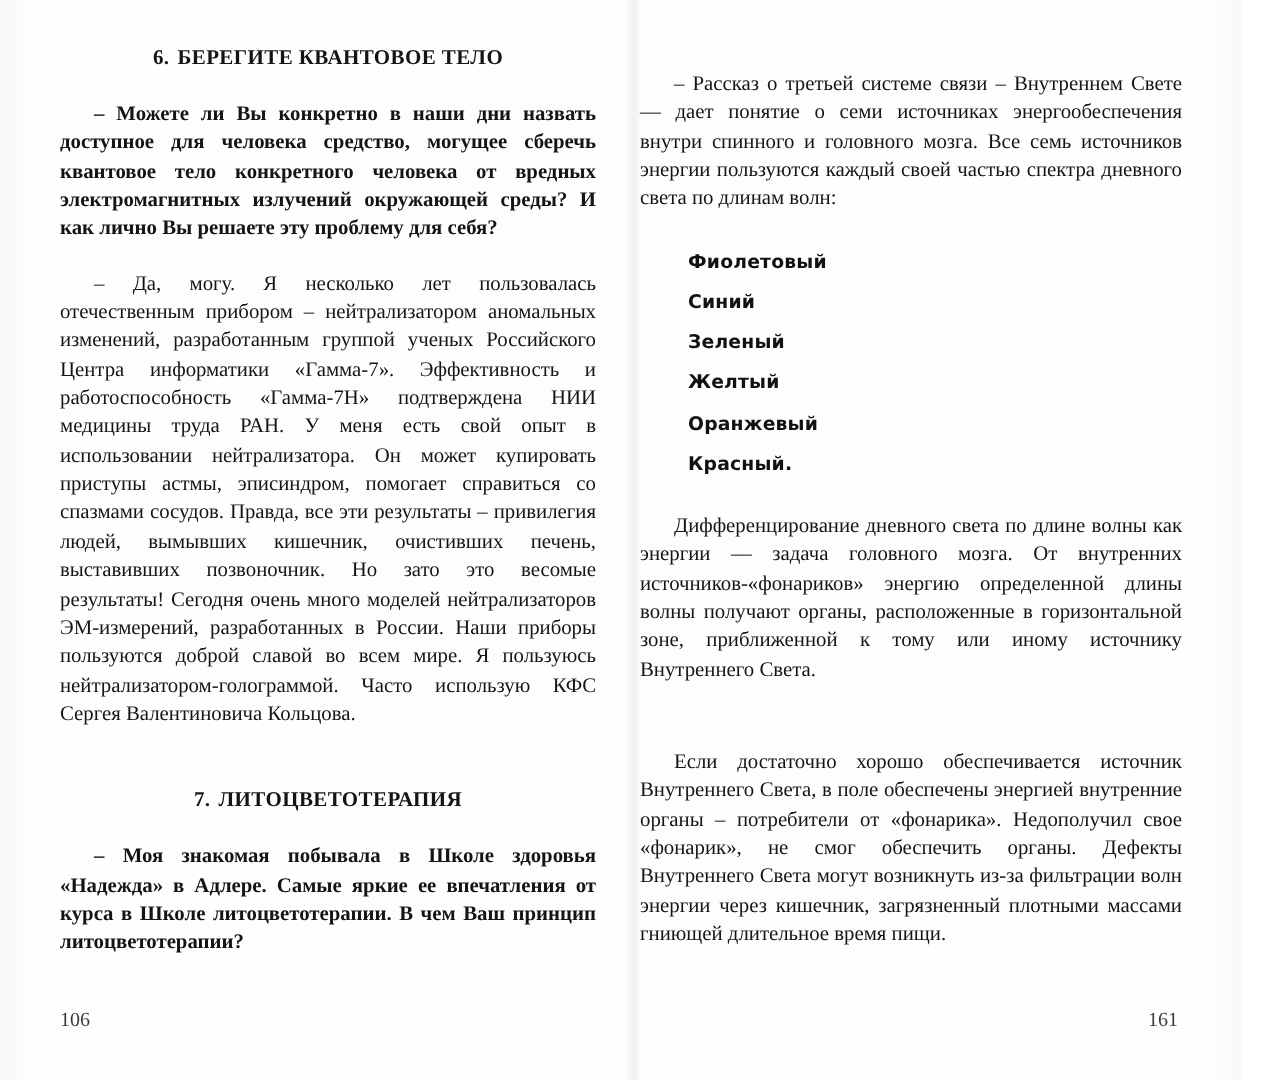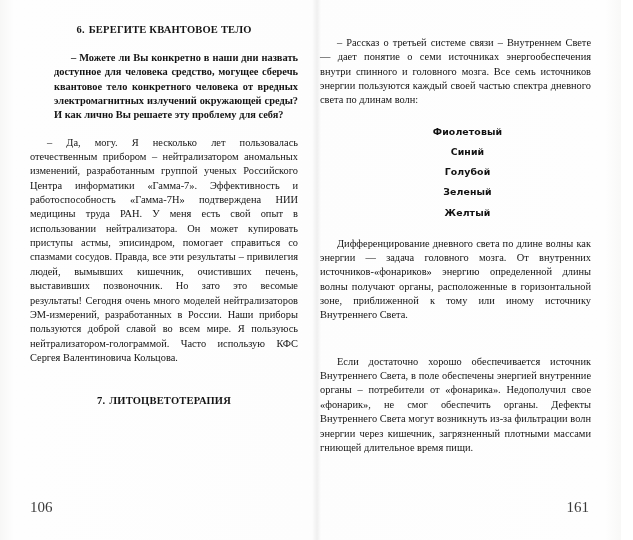--- a/index.html
+++ b/index.html
@@ -59,46 +59,44 @@
     font-size: 10.4px;
     line-height: 14.35px;
     margin: 0;
     text-align: justify;
     text-indent: 17px;
     hyphens: manual;
     font-family: "Liberation Serif", "DejaVu Serif", serif;
   }
   p.para.q {
     font-weight: bold;
-    margin-left: 24px;
   }
   p.para.tight {
     text-indent: 17px;
     margin-top: 32px;
   }
   .gap-sm { height: 13px; }
   .gap-lg { height: 30px; }
   .color-list {
     margin: 14px 0 14px 0;
     padding: 0 0 0 24px;
     list-style: none;
   }
   .color-list li {
     font-family: "DejaVu Sans", "Liberation Sans", sans-serif;
     font-size: 9.4px;
     font-weight: bold;
     line-height: 20.2px;
     letter-spacing: 0.1px;
     color: #111111;
-    text-align: center;
   }
   .folio {
     position: absolute;
     bottom: 24px;
-    font-size: 15px;
+    font-size: 10px;
     color: #3a3a3a;
     font-family: "Liberation Serif", "DejaVu Serif", serif;
   }
   .folio-left { left: 30px; }
   .folio-right { right: 32px; }
   .gutter {
     position: absolute;
     top: 0;
     left: 312px;
     width: 9px;
@@ -124,36 +122,38 @@
       <div class="gap-sm"></div>
 
       <p class="para">– Да, могу. Я несколько лет пользовалась отечественным прибором – нейтрализатором аномальных изменений, разработанным группой ученых Российского Центра информатики «Гамма-7». Эффективность и работоспособность «Гамма-7Н» подтверждена НИИ медицины труда РАН. У меня есть свой опыт в использовании нейтрализатора. Он может купировать приступы астмы, эписиндром, помогает справиться со спазмами сосудов. Правда, все эти результаты – привилегия людей, вымывших кишечник, очистивших печень, выставивших позвоночник. Но зато это весомые результаты! Сегодня очень много моделей нейтрализаторов ЭМ-измерений, разработанных в России. Наши приборы пользуются доброй славой во всем мире. Я пользуюсь нейтрализатором-голограммой. Часто использую КФС Сергея Валентиновича Кольцова.</p>
 
       <div class="gap-lg"></div>
 
       <h2 class="section-title">
         <span class="num">7.</span><span>ЛИТОЦВЕТОТЕРАПИЯ</span>
       </h2>
 
+      <p class="para q">– Моя знакомая побывала в Школе здоровья «Надежда» в Адлере. Самые яркие ее впечатления от курса в Школе литоцветотерапии. В чем Ваш принцип литоцветотерапии?</p>
 
     </div>
     <div class="folio folio-left">106</div>
   </div>
 
   <div class="page page-right">
     <div class="col">
 
       <p class="para">– Рассказ о третьей системе связи – Внутреннем Свете — дает понятие о семи источниках энергообеспечения внутри спинного и головного мозга. Все семь источников энергии пользуются каждый своей частью спектра дневного света по длинам волн:</p>
 
       <ul class="color-list">
         <li>Фиолетовый</li>
         <li>Синий</li>
-        <li>Голубой</li>
         <li>Зеленый</li>
         <li>Желтый</li>
+        <li>Оранжевый</li>
+        <li>Красный.</li>
       </ul>
 
       <p class="para">Дифференцирование дневного света по длине волны как энергии — задача головного мозга. От внутренних источников-«фонариков» энергию определенной длины волны получают органы, расположенные в горизонтальной зоне, приближенной к тому или иному источнику Внутреннего Света.</p>
       <p class="para tight">Если достаточно хорошо обеспечивается источник Внутреннего Света, в поле обеспечены энергией внутренние органы – потребители от «фонарика». Недополучил свое «фонарик», не смог обеспечить органы. Дефекты Внутреннего Света могут возникнуть из-за фильтрации волн энергии через кишечник, загрязненный плотными массами гниющей длительное время пищи.</p>
 
     </div>
     <div class="folio folio-right">161</div>
   </div>
 
   <div class="gutter"></div>

